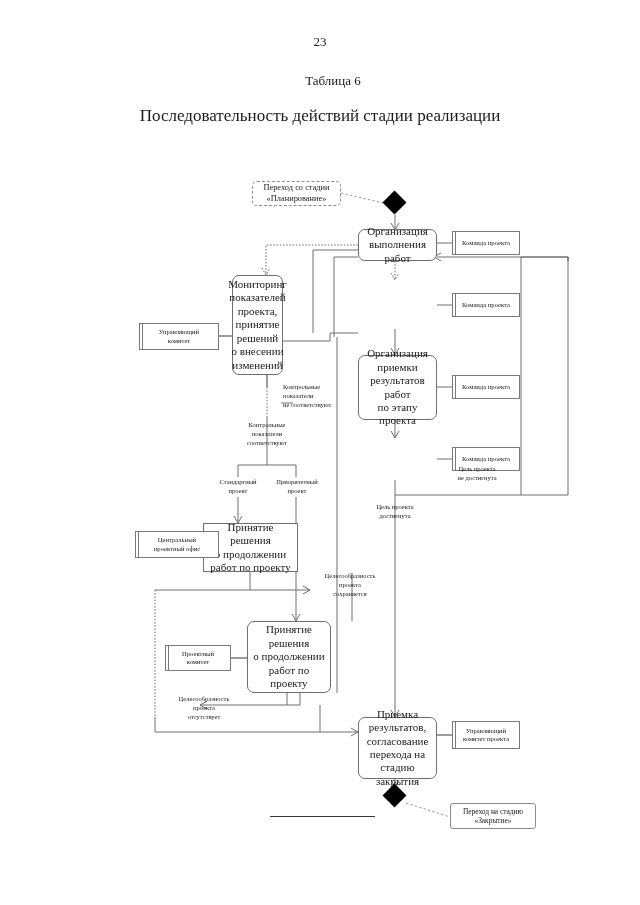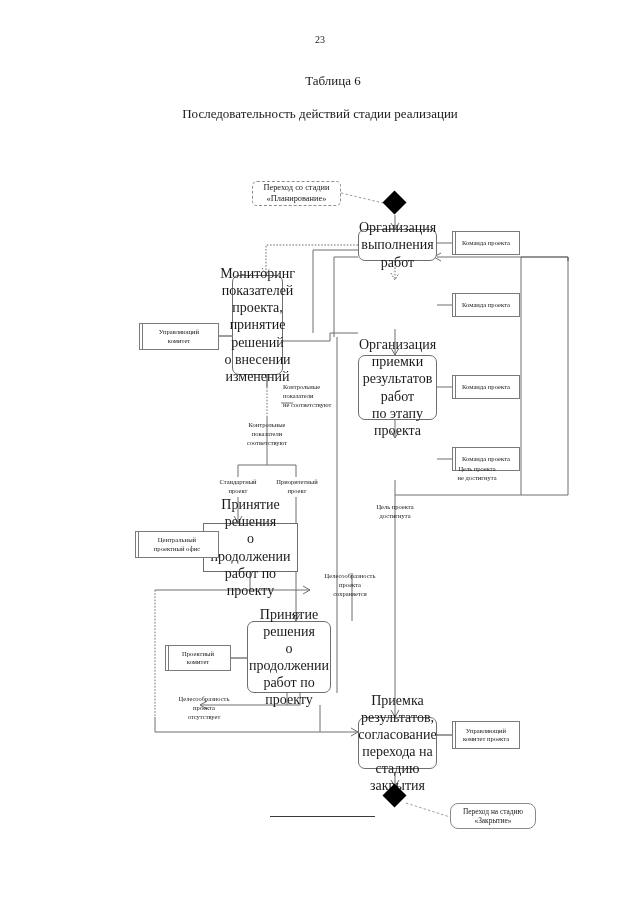--- a/index.html
+++ b/index.html
@@ -22,40 +22,40 @@
     width: 640px;
     height: 905px;
   }
 
   .page-number {
     position: absolute;
     left: 0;
     top: 34px;
     width: 640px;
     text-align: center;
-    font-size: 10px;
+    font-size: 13px;
   }
 
   .table-caption {
     position: absolute;
     left: 0;
     top: 73px;
     width: 640px;
     text-align: center;
     font-size: 13px;
     padding-left: 13px;
   }
 
   .doc-title {
     position: absolute;
     left: 0;
     top: 106px;
     width: 640px;
     text-align: center;
-    font-size: 13px;
+    font-size: 17px;
   }
 
   #diagram {
     position: absolute;
     left: 0;
     top: 0;
     width: 640px;
     height: 905px;
     margin-top: 45px;
   }
@@ -69,39 +69,39 @@
     display: flex;
     align-items: center;
     justify-content: center;
     text-align: center;
     line-height: 1.22;
     font-size: 8.4px;
     padding: 2px 3px;
     z-index: 5;
   }
   .node.rounded { border-radius: 7px; }
-  .node.main { font-size: 14px; }
+  .node.main { font-size: 11px; }
   .node.actor {
     font-size: 6.6px;
     border: 1px solid #7a7a7a;
     line-height: 1.25;
   }
   .node.actor::before {
     content: "";
     position: absolute;
     left: 2px;
     top: -1px;
     bottom: -1px;
     width: 0;
     border-left: 1px solid #7a7a7a;
   }
   .node.terminator {
     font-size: 7.4px;
     border: 1px solid #8a8a8a;
-    border-radius: 8px;
+    border-radius: 3px;
   }
   .node.dashed-term {
     border: 1px dashed #8d8d8d;
     border-radius: 5px;
   }
 
   .label {
     position: absolute;
     font-size: 6.5px;
     line-height: 1.35;
@@ -296,21 +296,21 @@
 о продолжении
 работ по проекту</span>
     </div>
 
     <div class="node rounded main" style="left:247px; top:576px; width:84px; height:72px;">
       <span style="white-space:pre-line;">Принятие решения
 о продолжении
 работ по проекту</span>
     </div>
 
-    <div class="node rounded main" style="left:358px; top:672px; width:79px; height:52px;">
+    <div class="node rounded main" style="left:358px; top:672px; width:79px; height:62px;">
       <span style="white-space:pre-line;">Приемка
 результатов,
 согласование
 перехода на
 стадию закрытия</span>
     </div>
 
     <div class="node actor" style="left:452px; top:186px; width:68px; height:24px;">
       <span style="white-space:pre-line;">Команда проекта</span>
     </div>

